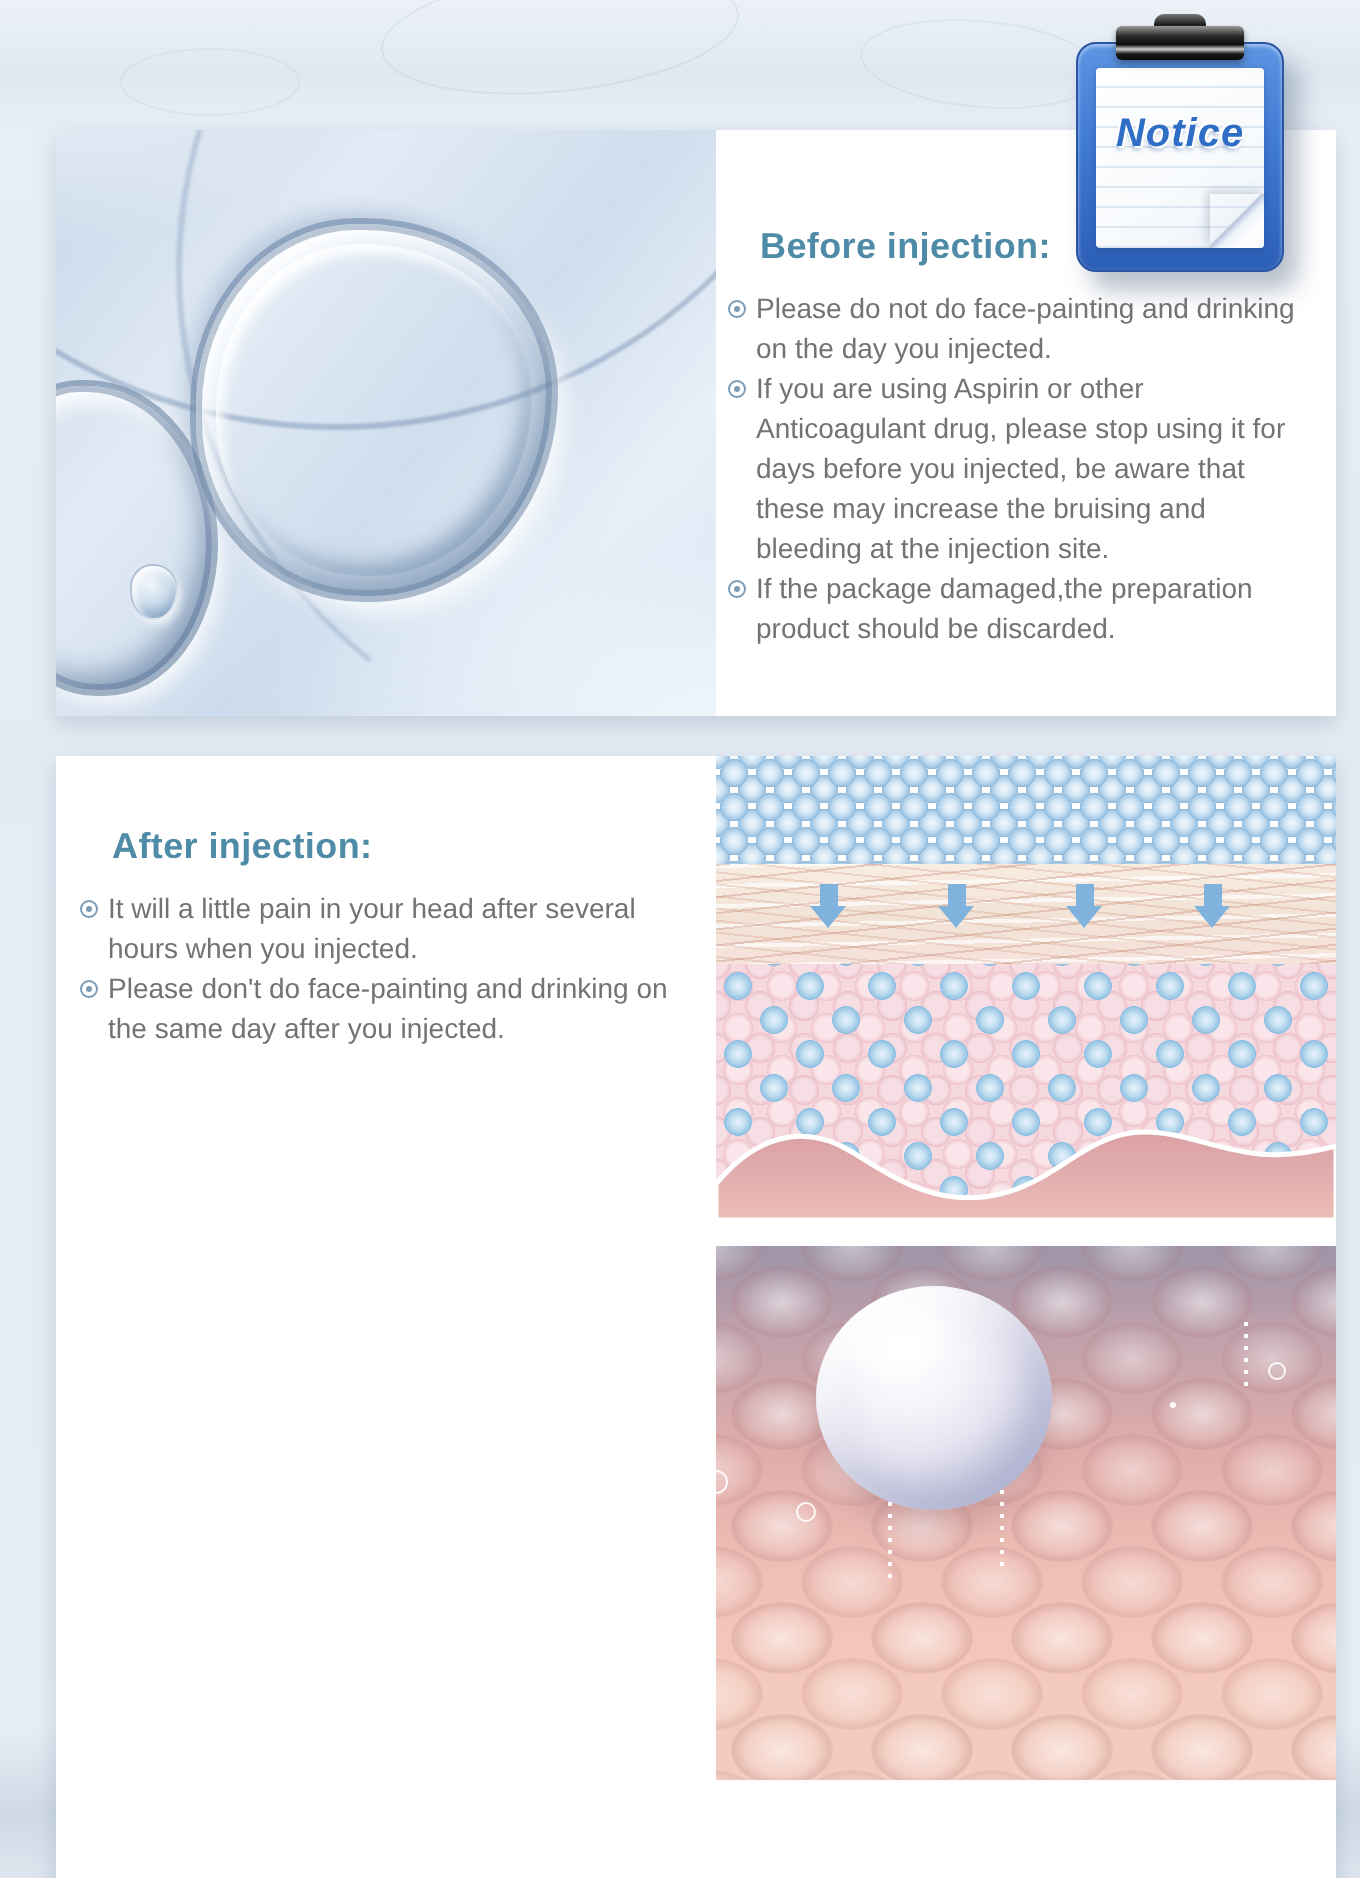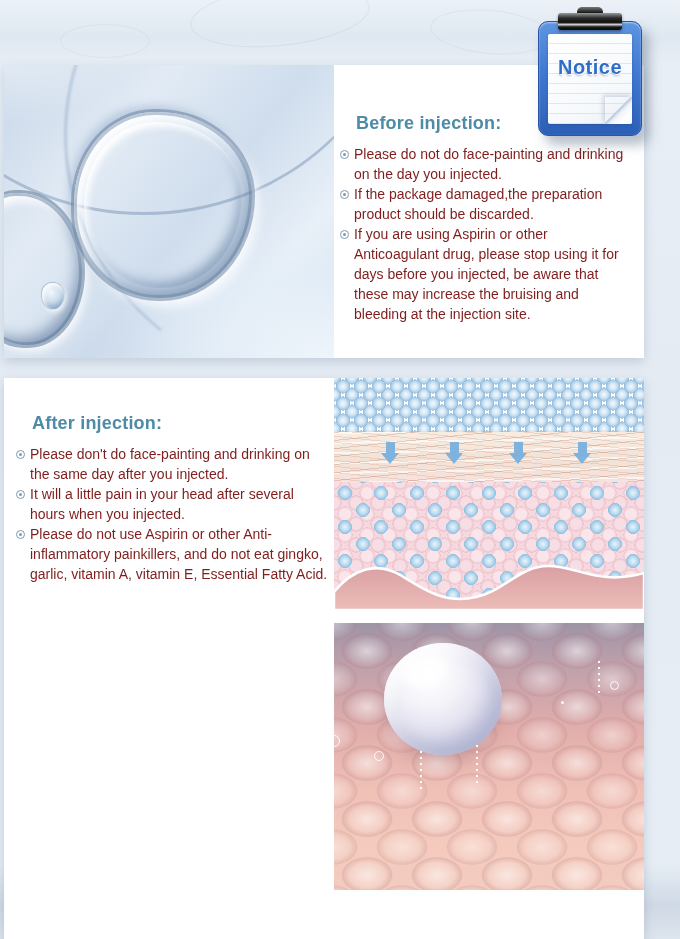--- a/index.html
+++ b/index.html
@@ -16,21 +16,21 @@
       #cfd9e5 96.5%, #dde5ee 100%);
   }
   
   .banner-deco { position:absolute; border-radius:50%; border:1px solid rgba(150,170,195,0.18); }
   .bd1 { width:180px; height:60px; left:190px; top:-14px; transform:rotate(-6deg); }
   .bd2 { width:120px; height:44px; left:430px; top:10px; transform:rotate(5deg); border-color:rgba(150,170,195,0.14); }
   .bd3 { width:90px; height:34px; left:60px; top:24px; border-color:rgba(150,170,195,0.12); }
 
   
   .panel {
-    position:absolute; left:4px; width:640px; background:#ffffff;
+    position:absolute; left:28px; width:640px; background:#ffffff;
     box-shadow:0 4px 10px rgba(108,128,158,0.28);
     display:flex;
   }
   .panel1 { top:65px; height:293px; }
   .panel2 { top:378px; height:596px; }
 
   
   .water-art {
     position:relative; width:330px; height:100%; flex:none; overflow:hidden;
     background:
@@ -86,21 +86,21 @@
   .before .note-list { margin-left:-16px; }
   .after  .note-list { margin-left:-16px; }
   .note { display:flex; align-items:flex-start; }
   .bullet {
     flex:none; width:9px; height:9px; margin:6px 5px 0 0;
     border:1px solid #7d9ab4; border-radius:50%;
     display:flex; align-items:center; justify-content:center;
   }
   .bullet .dot { width:3px; height:3px; border-radius:50%; background:#7d9ab4; }
   .note-text {
-    font-size:14px; line-height:20px; color:#7f1d1d; white-space:pre-line;
+    font-size:14px; line-height:20px; color:#737373; white-space:pre-line;
   }
 
   
   .img-col { width:310px; flex:none; display:flex; flex-direction:column; }
   .skin-diagram { position:relative; width:310px; height:232px; overflow:hidden; background:#fff; }
   .layer-spheres {
     position:absolute; left:0; top:0; right:0; height:54px; background-color:#ffffff;
     background-image:
       radial-gradient(circle 8.5px at 9px 8.5px, #f4f9fd 0%, #d3e6f4 40%, #a6c9e5 72%, #8db8dc 82%, rgba(0,0,0,0) 84%),
       radial-gradient(circle 8.5px at 9px 8.5px, #f4f9fd 0%, #d3e6f4 40%, #a6c9e5 72%, #8db8dc 82%, rgba(0,0,0,0) 84%);
@@ -176,21 +176,21 @@
   .board { position:absolute; left:2px; top:15px; width:104px; height:115px; border-radius:10px;
     background:linear-gradient(180deg,#5d95e2 0%, #3f79d2 45%, #2c5fb6 100%);
     border:1px solid #2a55a4;
     box-shadow: 7px 9px 12px rgba(96,112,140,0.45), inset 0 1px 2px rgba(255,255,255,0.55); }
   .paper { position:absolute; left:9px; top:12px; right:9px; bottom:11px; border-radius:2px;
     background:
       repeating-linear-gradient(180deg, rgba(0,0,0,0) 0 9px, rgba(170,195,220,0.35) 9px 10px),
       linear-gradient(145deg,#ffffff 0%, #f6f9fc 70%, #e9eff7 100%);
     box-shadow:0 1px 3px rgba(30,60,110,0.35); overflow:hidden; }
   .notice-label { position:absolute; left:0; right:0; top:22px; text-align:center;
-    font-size:20px; font-weight:bold; color:#2e6ec6; letter-spacing:0.5px;
+    font-size:20px; font-weight:bold; font-style:italic; color:#2e6ec6; letter-spacing:0.5px;
     text-shadow: 1px 1px 0 #ffffff, -1px -1px 0 #ffffff, 0 2px 2px rgba(40,80,150,0.35); }
   .paper-curl { position:absolute; right:0; bottom:0; width:27px; height:27px;
     background:linear-gradient(135deg, rgba(0,0,0,0) 46%, #b9c8dd 49%, #eef3f9 58%, #ffffff 78%, #f2f6fb 100%);
     box-shadow:-2px -2px 4px rgba(90,110,145,0.25); }
 </style>
 </head>
 <body>
 
 <div class="page">
 
@@ -212,53 +212,47 @@
         <li class="note">
           <span class="bullet">
               <span class="dot"></span>
             </span>
           <span class="note-text">Please do not do face-painting and drinking on the day you injected.</span>
         </li>
         <li class="note">
           <span class="bullet">
               <span class="dot"></span>
             </span>
+          <span class="note-text">If you are using Aspirin or other Anticoagulant drug, please stop using it for days before you injected, be aware that these may increase the bruising and bleeding at the injection site.</span>
+        </li>
+        <li class="note">
+          <span class="bullet">
+              <span class="dot"></span>
+            </span>
           <span class="note-text">If the package damaged,the preparation product should be discarded.</span>
-        </li>
-        <li class="note">
-          <span class="bullet">
-              <span class="dot"></span>
-            </span>
-          <span class="note-text">If you are using Aspirin or other Anticoagulant drug, please stop using it for days before you injected, be aware that these may increase the bruising and bleeding at the injection site.</span>
         </li>
       </ul>
     </div>
   </div>
 
   <div class="panel panel2">
     <div class="col-text after">
       <h2 class="section-heading">After injection:</h2>
       <ul class="note-list">
         <li class="note">
           <span class="bullet">
               <span class="dot"></span>
             </span>
+          <span class="note-text">It will a little pain in your head after several hours when you injected.</span>
+        </li>
+        <li class="note">
+          <span class="bullet">
+              <span class="dot"></span>
+            </span>
           <span class="note-text">Please don't do face-painting and drinking on the same day after you injected.</span>
-        </li>
-        <li class="note">
-          <span class="bullet">
-              <span class="dot"></span>
-            </span>
-          <span class="note-text">It will a little pain in your head after several hours when you injected.</span>
-        </li>
-        <li class="note">
-          <span class="bullet">
-              <span class="dot"></span>
-            </span>
-          <span class="note-text">Please do not use Aspirin or other Anti-inflammatory painkillers, and do not eat gingko, garlic, vitamin A, vitamin E, Essential Fatty Acid.</span>
         </li>
       </ul>
     </div>
 
     <div class="img-col">
 
       <div class="skin-diagram">
         <div class="layer-spheres"></div>
         <div class="layer-fiber">
           <div class="down-arrow a1"></div>

